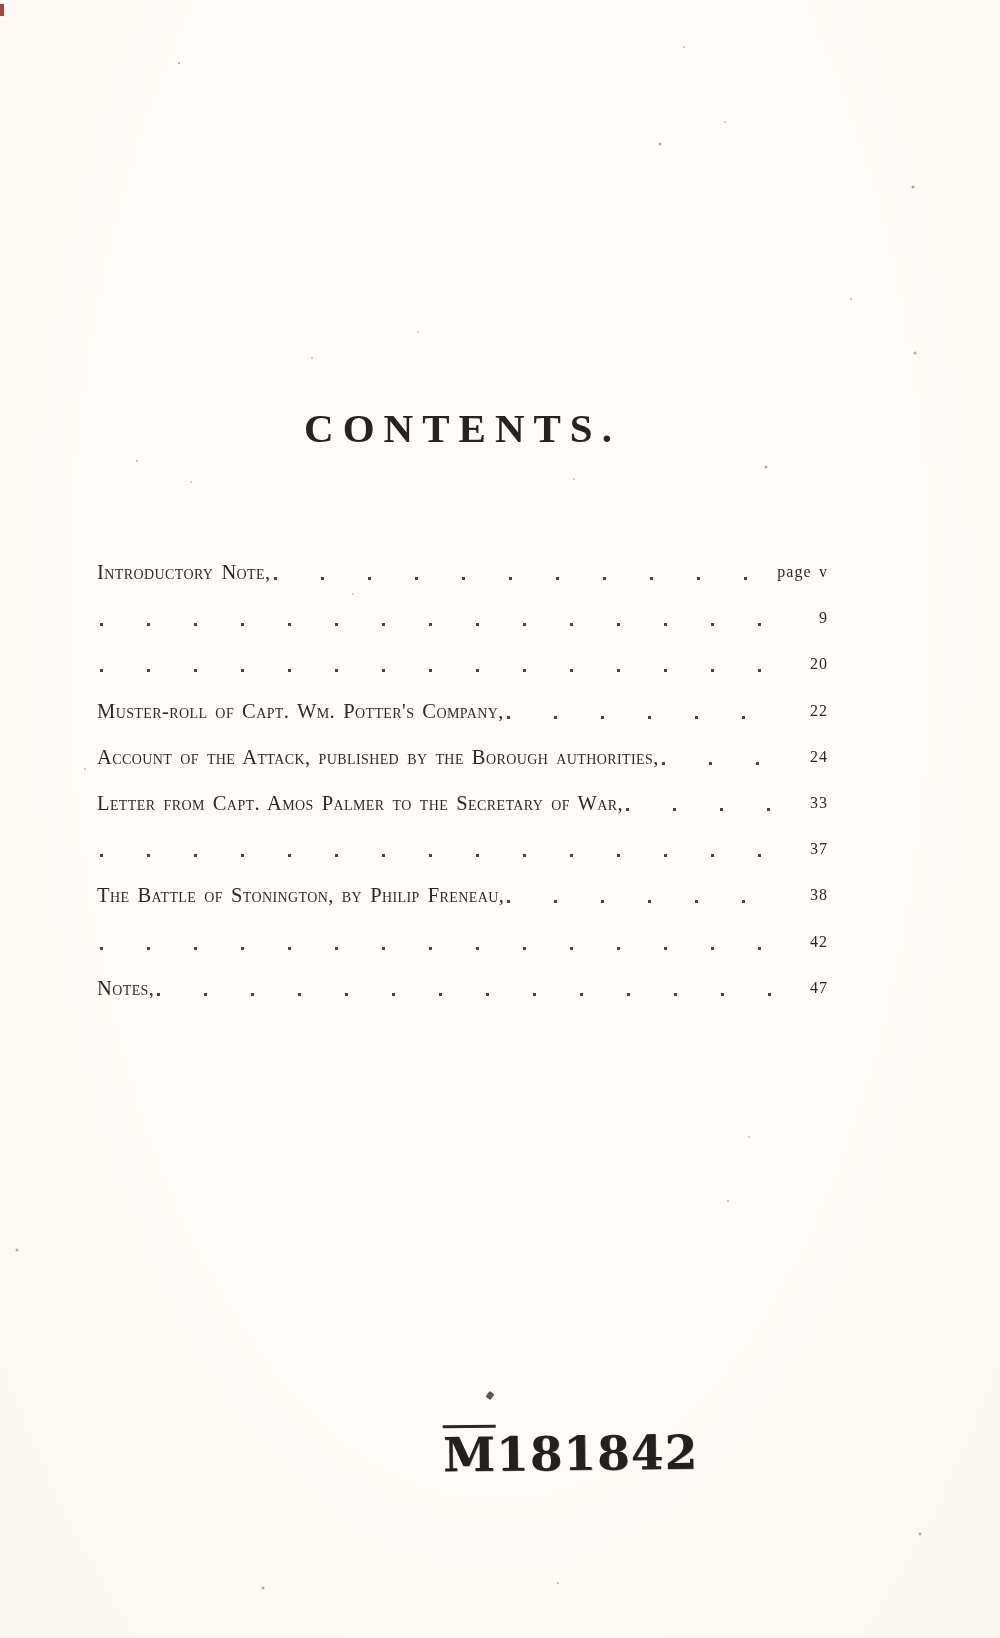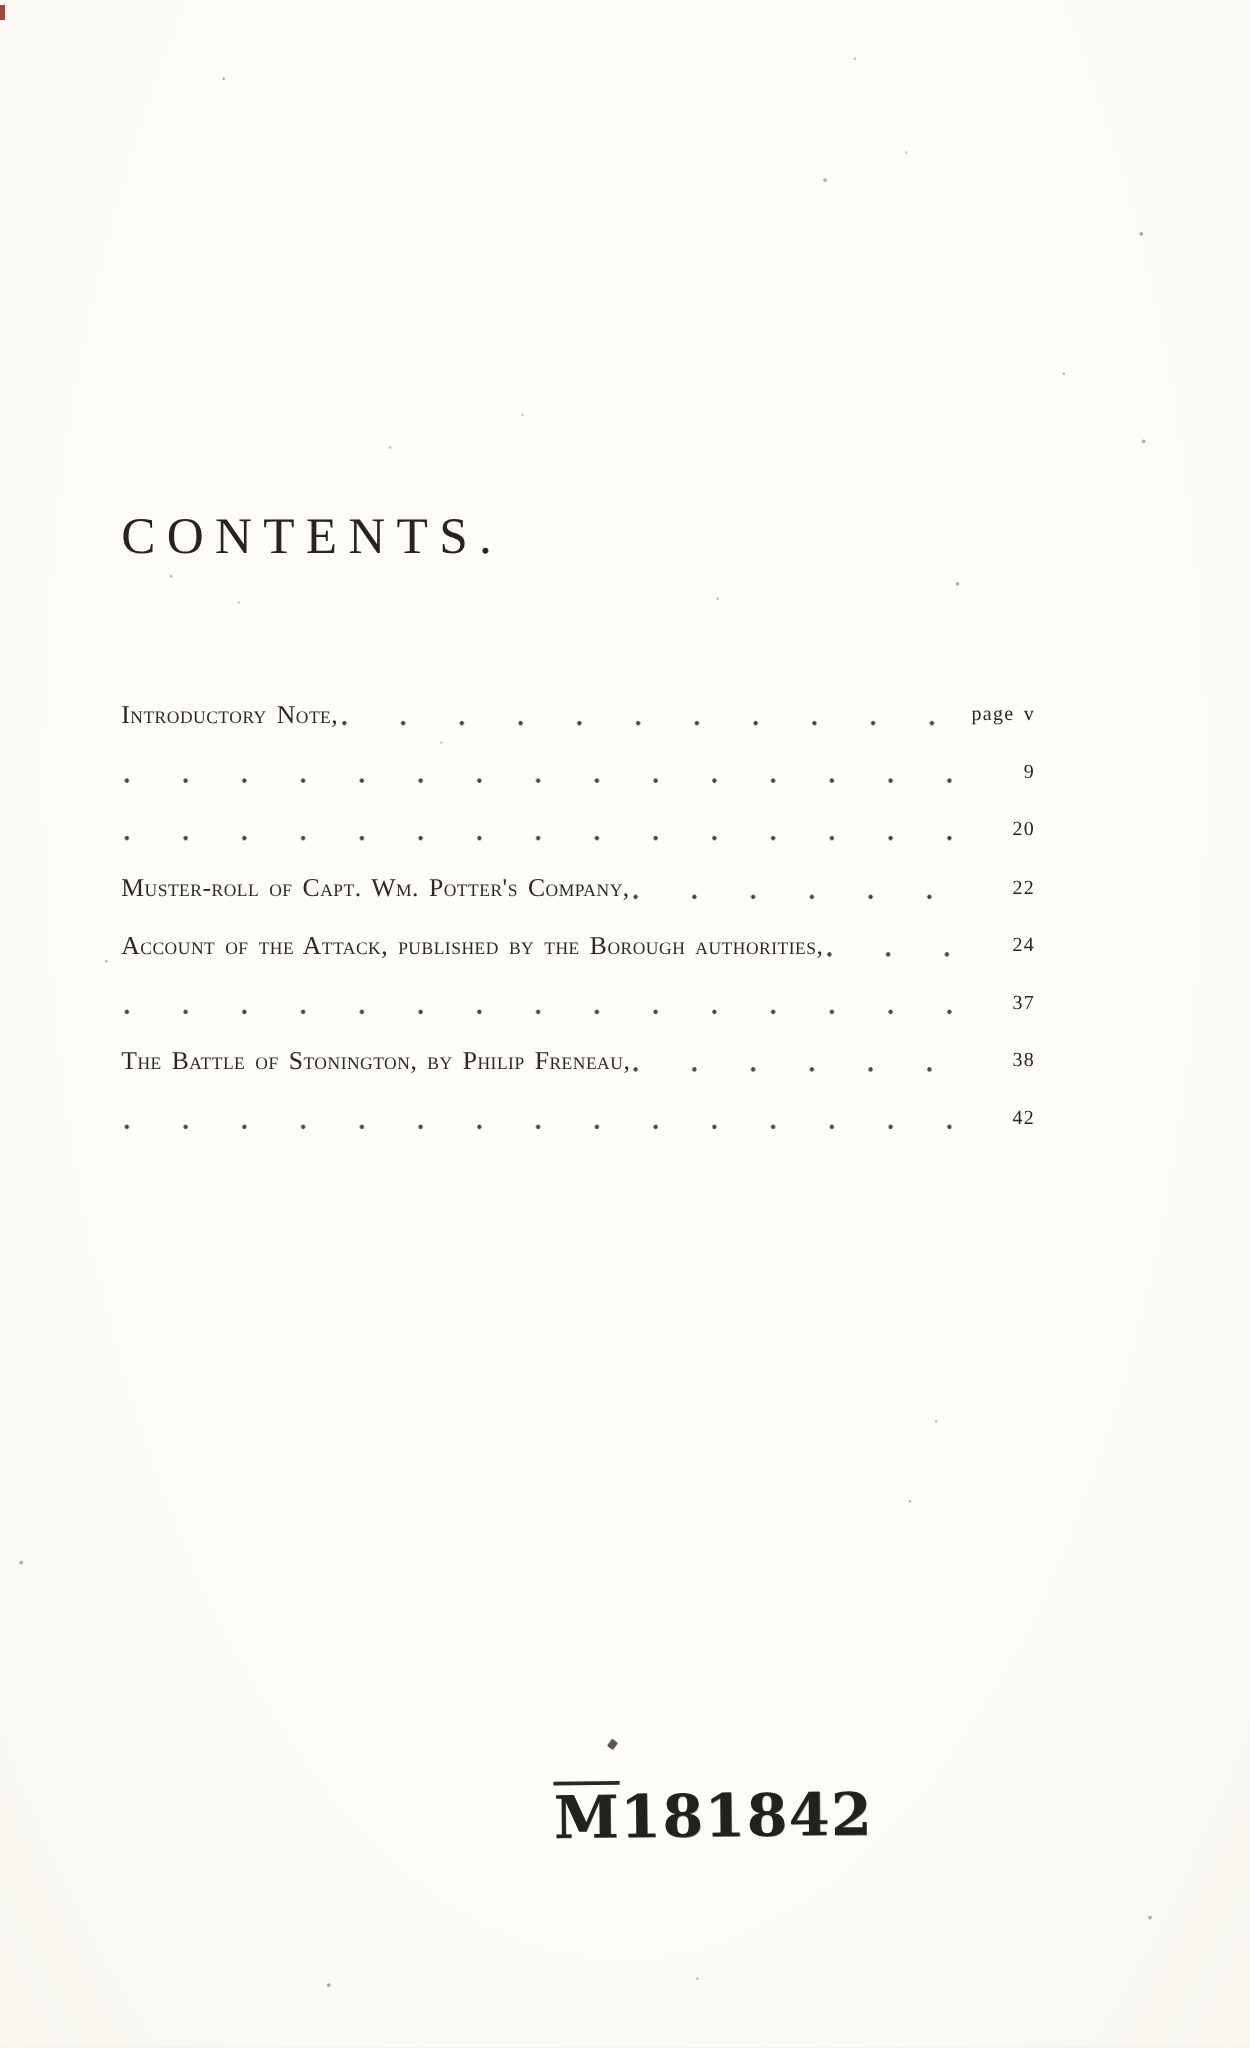--- a/index.html
+++ b/index.html
@@ -16,22 +16,22 @@
     overflow: hidden;
     color: #2e2b27;
     background: radial-gradient(ellipse at 50% 38%, #fdfcf8 55%, #f8f6ef 100%);
   }
   .contents-title {
     position: absolute;
     top: 404px;
     left: 97px;
     width: 731px;
     margin: 0;
-    text-align: left;
-    font-weight: 400;
+    text-align: center;
+    font-weight: 700;
     font-size: 41px;
     letter-spacing: 9px;
     color: #262320;
   }
   .toc {
     position: absolute;
     top: 549px;
     left: 97px;
     width: 731px;
   }
@@ -162,30 +162,40 @@
     <span class="toc-title">Muster-roll of Capt. Wm. Potter's Company,</span>
     <span class="toc-leader"></span>
     <span class="toc-page">22</span>
   </div>
       <div class="toc-row">
     <span class="toc-title">Account of the Attack, published by the Borough authorities,</span>
     <span class="toc-leader"></span>
     <span class="toc-page">24</span>
   </div>
       <div class="toc-row">
+    <span class="toc-title">Letter from Capt. Amos Palmer to the Secretary of War,</span>
+    <span class="toc-leader"></span>
+    <span class="toc-page">33</span>
+  </div>
+      <div class="toc-row">
     <span class="toc-leader"></span>
     <span class="toc-page">37</span>
   </div>
       <div class="toc-row">
     <span class="toc-title">The Battle of Stonington, by Philip Freneau,</span>
     <span class="toc-leader"></span>
     <span class="toc-page">38</span>
   </div>
       <div class="toc-row">
     <span class="toc-leader"></span>
     <span class="toc-page">42</span>
+  </div>
+      <div class="toc-row">
+    <span class="toc-title">Notes,</span>
+    <span class="toc-leader"></span>
+    <span class="toc-page">47</span>
   </div>
     </div>
 
   <div class="pre-stamp-mark"></div>
 
   <div class="stamp"><span class="stamp-m">M</span><span>181842</span></div>
 </div>
 
 </body></html>

